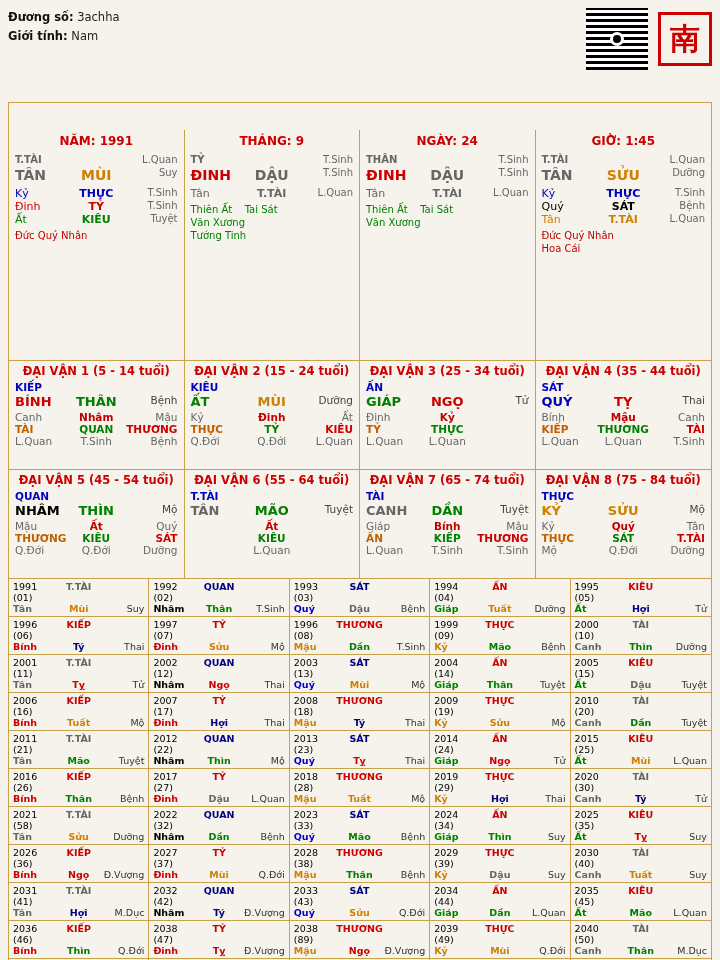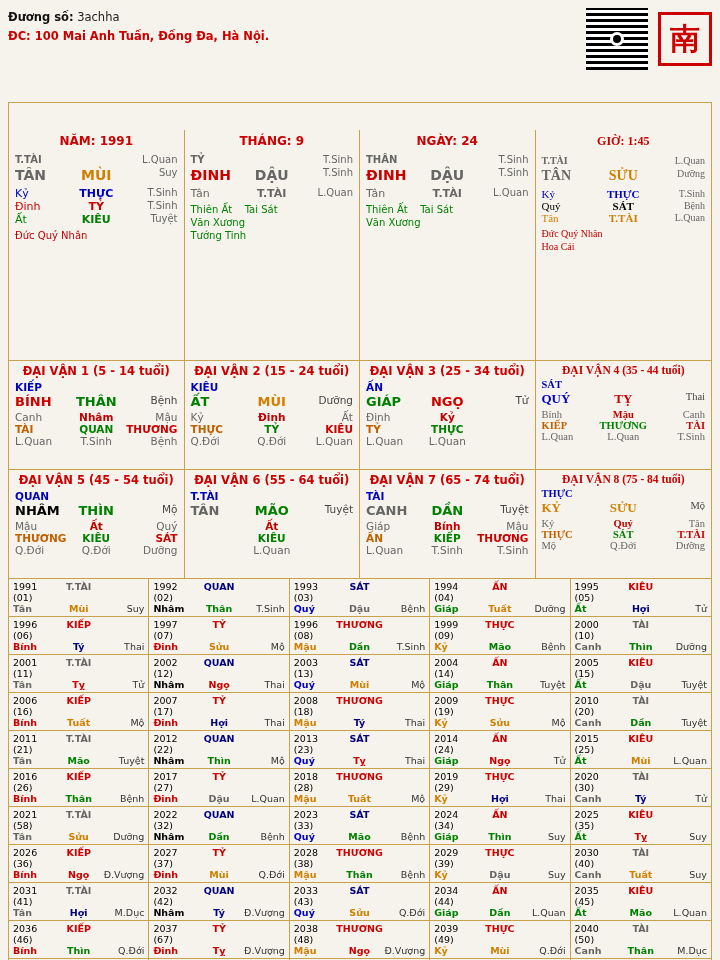--- a/index.html
+++ b/index.html
@@ -37,21 +37,21 @@
   .seal {
     width:54px;height:54px;border:3px solid #cc0000;color:#cc0000;
     display:flex;align-items:center;justify-content:center;
     font-size:30px;font-family:"DejaVu Sans", sans-serif;font-weight:bold;
   }
   .brand { color:#cc0000; font-size:30px; font-weight:bold; letter-spacing:4px; font-family:"DejaVu Serif", serif; }
 
   
   .grid4 { display:grid; grid-template-columns:repeat(4,1fr); border:1px solid #c8a24a; }
   .cell { border-right:1px solid #c8a24a; padding:4px 6px; position:relative; }
-  .cell:last-child { border-right:none;font-family:Liberation Serif, serif; }
+  .cell:last-child { border-right:none; }
   .pillar { height:230px;margin-top:27px; }
   .pillar-title { text-align:center; font-weight:bold; color:#cc0000; font-size:12px; margin-bottom:6px; }
   .r3 { display:grid; grid-template-columns:1fr 1fr 1fr; }
   .c-sm { font-size:10px; }
   .big { font-size:14px; font-weight:bold; }
   .grn { color:#008000; }
   .gray { color:#666; }
   .tcenter{text-align:center;}
   .tright{text-align:right;}
   .sec { margin-top:4px; }
@@ -77,21 +77,24 @@
 <body>
 
 <div class="page">
 
   <div class="header">
     <div class="hdr-left">
       <div class="hdr-line">
         <span class="lbl-dark">Đương số:</span>
         <span>3achha</span>
       </div>
-      <div class="hdr-red">ĐC: 100 Mai Anh Tuấn, Đống Đa, Hà Nội.</div>
+      <div class="hdr-line">
+        <span class="lbl-dark">Giới tính:</span>
+        <span>Nam</span>
+      </div>
     </div>
     <div class="hdr-right">
       <div class="qr"></div>
       <div class="seal">南</div>
     </div>
   </div>
 
   <div class="grid4" id="pillars">
       <div class="cell pillar">
         <div class="pillar-title">NĂM: 1991</div>
@@ -1007,33 +1010,33 @@
             <span></span>
           </div>
           <div class="yline">
             <span class="bold" style="color:#cc0000">Bính</span>
             <span class="tcenter bold" style="color:#008000">Thìn</span>
             <span class="tright" style="color:#333">Q.Đới</span>
           </div>
         </div>
         <div class="ycell">
           <div class="yline top">
-            <span class="yr">2037 (67)</span>
+            <span class="yr">2038 (47)</span>
             <span class="tcenter bold" style="color:#cc0000">TỶ</span>
             <span></span>
           </div>
           <div class="yline">
             <span class="bold" style="color:#cc0000">Đinh</span>
             <span class="tcenter bold" style="color:#cc0000">Tỵ</span>
             <span class="tright" style="color:#333">Đ.Vượng</span>
           </div>
         </div>
         <div class="ycell">
           <div class="yline top">
-            <span class="yr">2038 (48)</span>
+            <span class="yr">2038 (89)</span>
             <span class="tcenter bold" style="color:#cc0000">THƯƠNG</span>
             <span></span>
           </div>
           <div class="yline">
             <span class="bold" style="color:#d08000">Mậu</span>
             <span class="tcenter bold" style="color:#cc0000">Ngọ</span>
             <span class="tright" style="color:#333">Đ.Vượng</span>
           </div>
         </div>
         <div class="ycell">

